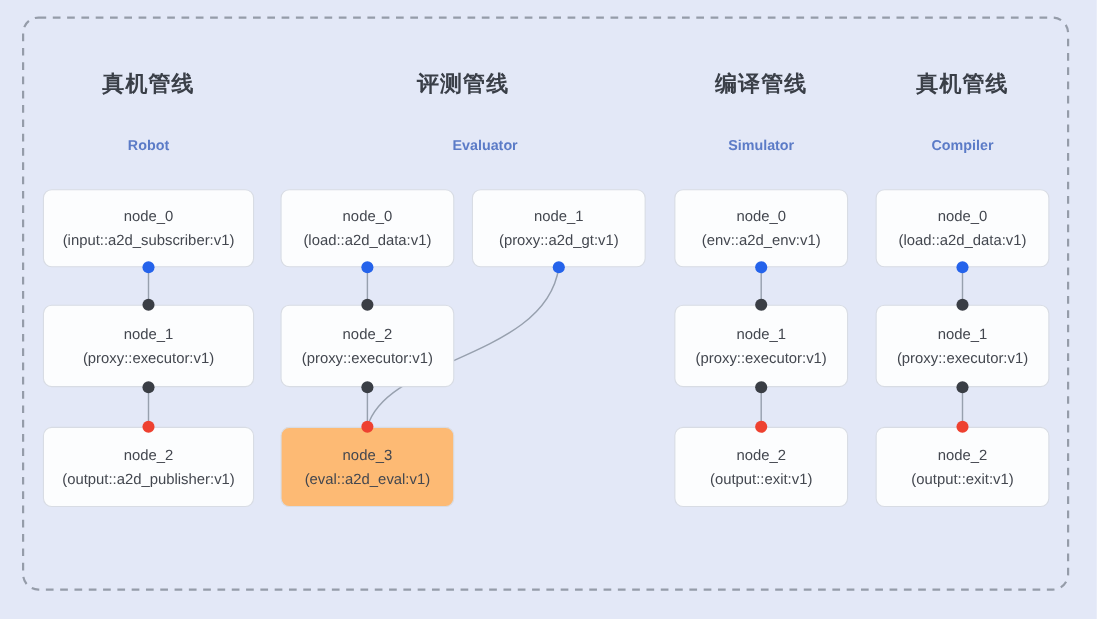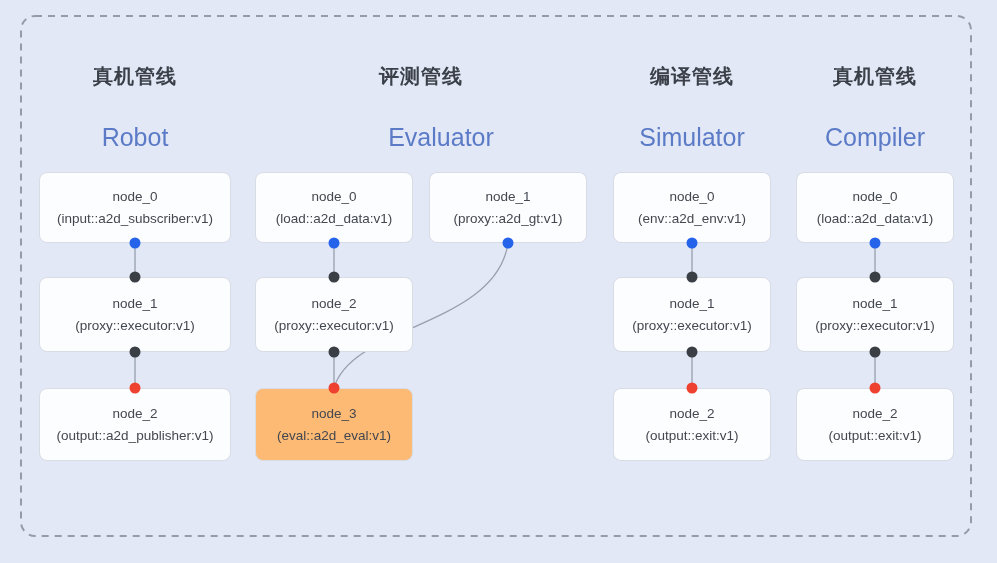--- a/index.html
+++ b/index.html
@@ -22,22 +22,22 @@
     white-space:nowrap;
     text-align:center;
     z-index:2;
   }
   .col-header .cn{
     font-size:20px;
     font-weight:700;
     letter-spacing:1px;
   }
   .col-header .en{
-    font-size:25px;
-    font-weight:400;
+    font-size:13px;
+    font-weight:700;
     text-align:center;
   }
   .hdr-cn{top:63px;}
   .hdr-en{top:123px;}
   .node{
     position:absolute;
     z-index:2;
     box-sizing:border-box;
     border-radius:8px;
     display:flex;

